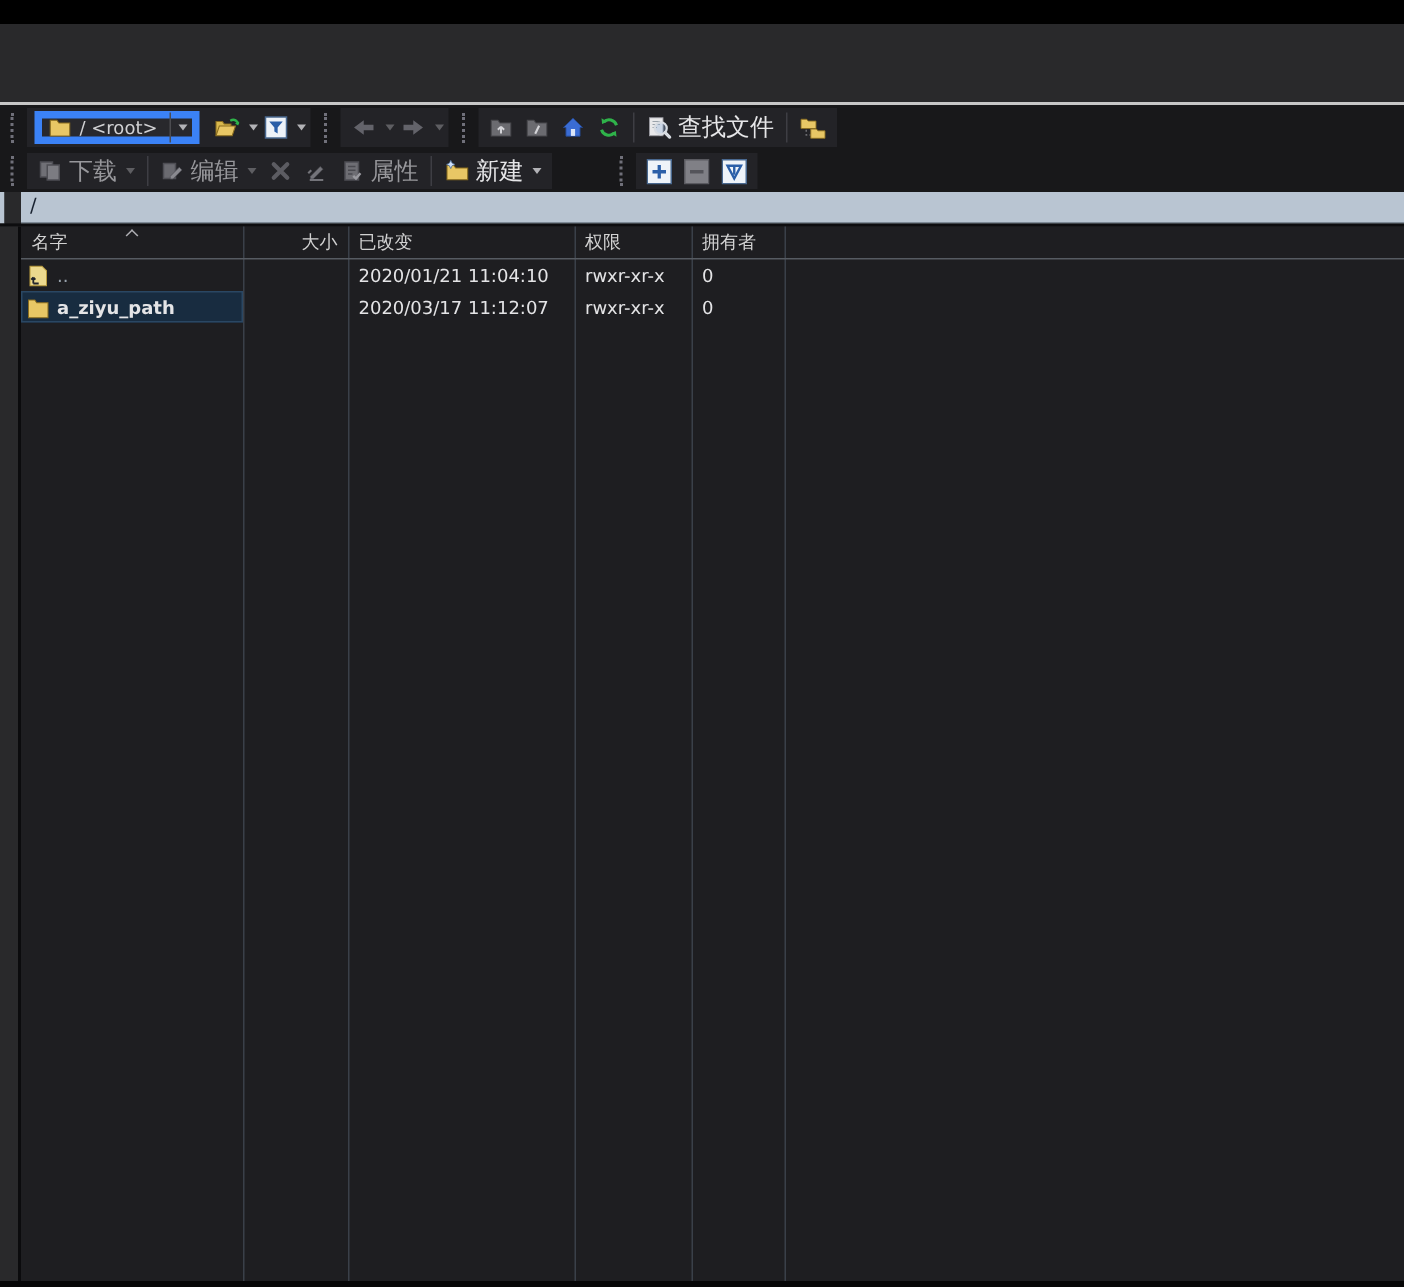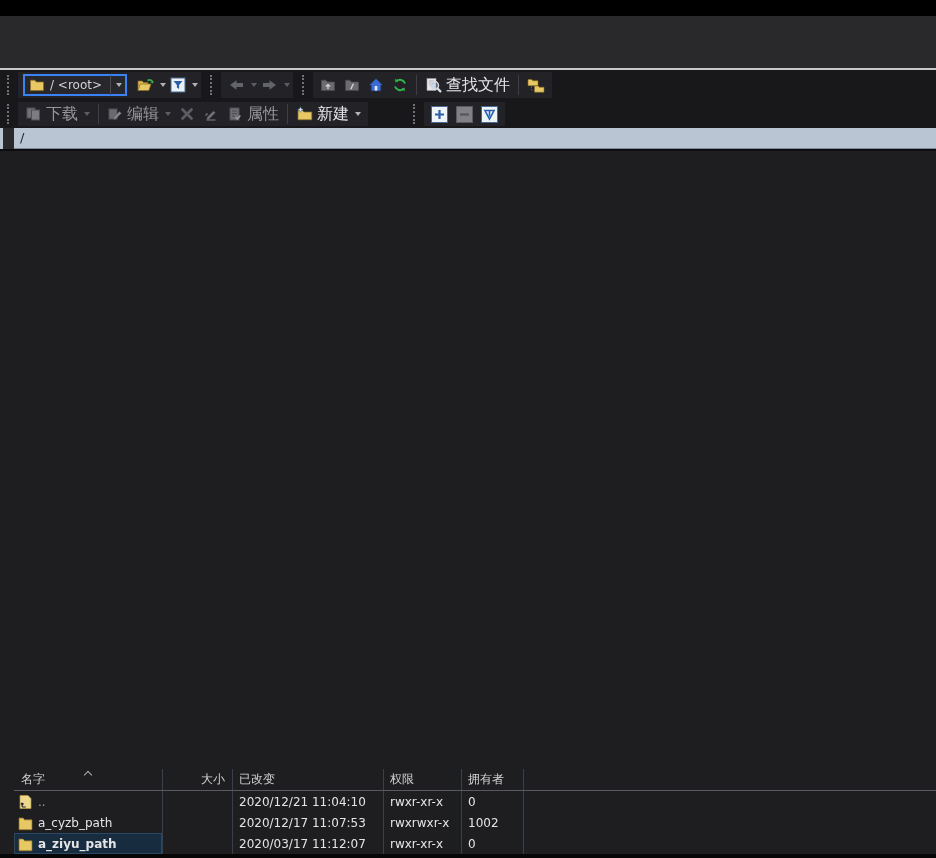--- a/index.html
+++ b/index.html
@@ -23,33 +23,33 @@
   .toolbar.t2{height:28px;}
   .grip{width:8px;height:20px;border-left:2px dotted #70707a;margin:0 3px 0 7px;}
   .tb-group{display:flex;align-items:center;background:#232327;height:26px;padding:0 3px;margin-right:2px;}
   .t2 .tb-group{height:24px;}
   .tb-btn{display:flex;align-items:center;gap:4px;padding:0 4px;height:22px;color:#97979b;font-size:16px;cursor:default;}
   .tb-btn .lbl{white-space:nowrap;}
   .tb-btn.enabled{color:#e6e6e8;}
   .dd{width:0;height:0;border-left:3.5px solid transparent;border-right:3.5px solid transparent;border-top:4px solid #b2b2b6;margin-left:2px;}
   .dd.dis{border-top-color:#5e5e62;}
   .tb-sep{width:1px;height:20px;background:#3e3e44;margin:0 4px;}
-  .combo{display:flex;align-items:center;height:22px;background:#28282c;border:2px solid #3b82f6;padding-left:4px;margin:0 6px 0 2px;}
+  .combo{display:flex;align-items:center;height:22px;background:#28282c;border:5px solid #3b82f6;padding-left:4px;margin:0 6px 0 2px;}
   .combo-text{color:#d2d2d4;font-size:12px;margin:0 8px 0 5px;white-space:nowrap;}
   .combo-dd{width:15px;height:20px;display:flex;align-items:center;justify-content:center;border-left:1px solid #4c4c50;}
   .spacer{width:36px;}
   svg{display:block;}
 
   .path-row{height:21px;display:flex;}
   .path-edge{width:3px;background:var(--pathbar);}
   .path-gutter{width:11px;background:#29292b;}
   .path-bar{flex:1;background:var(--pathbar);color:#182230;font-size:13px;line-height:20px;padding-left:6px;border-bottom:1px solid #7e8a96;}
   .dark-line{height:2px;background:#0d0d0f;}
 
-  .main{flex:1;display:flex;min-height:0;align-items:flex-end;}
+  .main{flex:1;display:flex;min-height:0;}
   .gutter{width:14px;background:#29292b;border-right:2px solid #0b0b0d;}
   .panel{flex:1;background:#1e1e21;
     background-image:linear-gradient(#3a4049,#3a4049),linear-gradient(#3a4049,#3a4049),linear-gradient(#3a4049,#3a4049),linear-gradient(#3a4049,#3a4049),linear-gradient(#3a4049,#3a4049);
     background-repeat:no-repeat;
     background-size:1px 100%;
     background-position:148px 0,218px 0,369px 0,447px 0,509px 0;}
   .hdr,.row{display:grid;grid-template-columns:148px 70px 151px 78px 62px 1fr;align-items:center;}
   .hdr{height:22px;color:#d2d2d2;font-size:12px;border-bottom:1px solid #565b62;}
   .hdr .c{padding:0 7px;position:relative;height:100%;display:flex;align-items:center;}
   .hdr .c.size{justify-content:flex-end;margin-left:18px;}
@@ -265,39 +265,26 @@
 
       <div class="row dim">
         <div class="c name">
           <svg width="15" height="16" viewBox="0 0 15 16">
               <path d="M2 1.5h8l3 3v10H2z" fill="#ecd98e" stroke="#b89b3e" stroke-width="0.7"></path>
               <path d="M4.2 13v-4M4.2 9L2.8 10.4M4.2 9l1.4 1.4M4.2 13h3.6" stroke="#22242c" stroke-width="1.2" fill="none"></path>
             </svg>
           <span class="nm">..</span>
         </div>
         <div class="c"></div>
-        <div class="c">2020/12/21 11:04:10</div>
+        <div class="c">2020/01/21 11:04:10</div>
         <div class="c">rwxr-xr-x</div>
         <div class="c">0</div>
         <div class="c"></div>
       </div>
 
-      <div class="row">
-        <div class="c name">
-          <svg width="15" height="16" viewBox="0 0 15 16">
-              <path d="M1 3h4.2l1.3 1.8H14v10H1z" fill="var(--folder)" stroke="#8a6d1f" stroke-width="0.7"></path>
-            </svg>
-          <span class="nm">a_cyzb_path</span>
-        </div>
-        <div class="c"></div>
-        <div class="c">2020/12/17 11:07:53</div>
-        <div class="c">rwxrwxr-x</div>
-        <div class="c">1002</div>
-        <div class="c"></div>
-      </div>
 
       <div class="row selected">
         <div class="c name">
           <svg width="15" height="16" viewBox="0 0 15 16">
               <path d="M1 3h4.2l1.3 1.8H14v10H1z" fill="var(--folder)" stroke="#8a6d1f" stroke-width="0.7"></path>
             </svg>
           <span class="nm">a_ziyu_path</span>
         </div>
         <div class="c"></div>
         <div class="c">2020/03/17 11:12:07</div>

